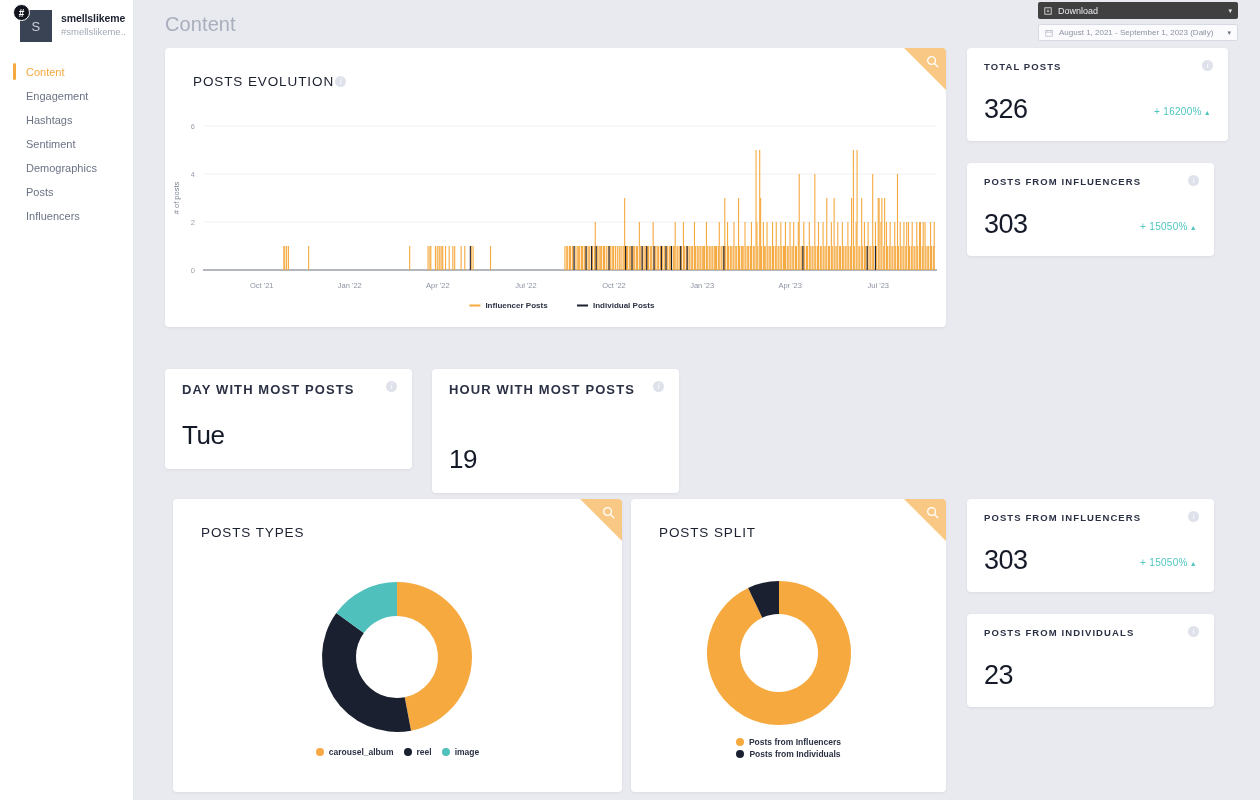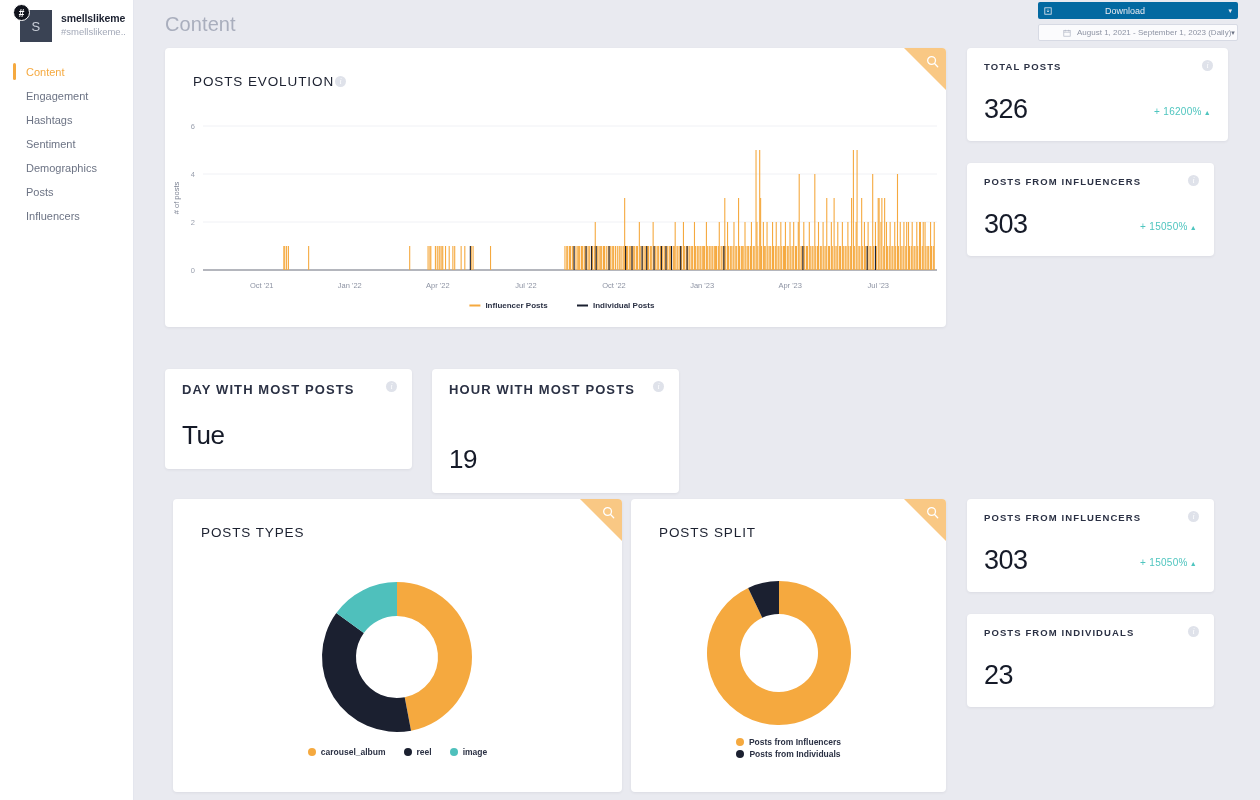--- a/index.html
+++ b/index.html
@@ -50,29 +50,29 @@
 
   
   .main { flex: 1; position: relative; height: 800px; }
   .page-title {
     position: absolute; left: 31px; top: 13px;
     font-size: 20px; color: #a9aebd; font-weight: normal; letter-spacing: .1px;
   }
 
   .topbar { position: absolute; right: 22px; top: 2px; width: 200px; }
   .btn-download {
-    width: 200px; height: 17px; background: #0369a1; border-radius: 2px;
-    display: flex; align-items: center; padding: 0 6px; cursor: pointer; gap: 47px;
+    width: 200px; height: 17px; background: #404040; border-radius: 2px;
+    display: flex; align-items: center; padding: 0 6px; cursor: pointer;
   }
   .btn-download .lbl { font-size: 9px; color: #e9eaf0; margin-left: 6px; }
   .btn-download .caret { margin-left: auto; font-size: 7px; color: #e9eaf0; }
   .date-picker {
     margin-top: 5px; width: 200px; height: 17px; background: #fbfbfd;
     border: 1px solid #d7dae4; border-radius: 2px;
-    display: flex; align-items: center; padding: 0 24px; cursor: pointer;
+    display: flex; align-items: center; padding: 0 6px; cursor: pointer;
   }
   .date-picker .lbl { font-size: 8px; color: #8d93a3; margin-left: 6px; white-space: nowrap; }
   .date-picker .caret { margin-left: auto; font-size: 7px; color: #6c7384; }
   .mini-icon { width: 8px; height: 8px; flex: 0 0 8px; display: block; }
 
   
   .card {
     position: absolute; background: #ffffff; border-radius: 4px;
     box-shadow: 0 1px 3px rgba(40,45,60,.07);
     overflow: hidden;
@@ -124,21 +124,21 @@
     position: absolute; left: 17px; bottom: 18px;
     font-size: 26px; color: #151a28; letter-spacing: -.4px;
   }
 
   
   .chart-wrap { position: absolute; left: 0; top: 0; width: 100%; height: 100%; }
   .legend-dot { width: 8px; height: 8px; border-radius: 50%; display: block; }
 
   .donut-legend {
     position: absolute; width: 100%; display: flex; justify-content: center;
-    gap: 18px; font-size: 8.5px; color: #2b3144; font-weight: bold;
+    gap: 10px; font-size: 8.5px; color: #2b3144; font-weight: bold;
   }
   .donut-legend.stacked { flex-direction: column; align-items: flex-start; gap: 2px; padding-left: 0; }
   .dl-item { display: flex; align-items: center; gap: 5px; }
 </style>
 </head>
 <body>
 
 <div class="app">
 
   <aside class="sidebar">

